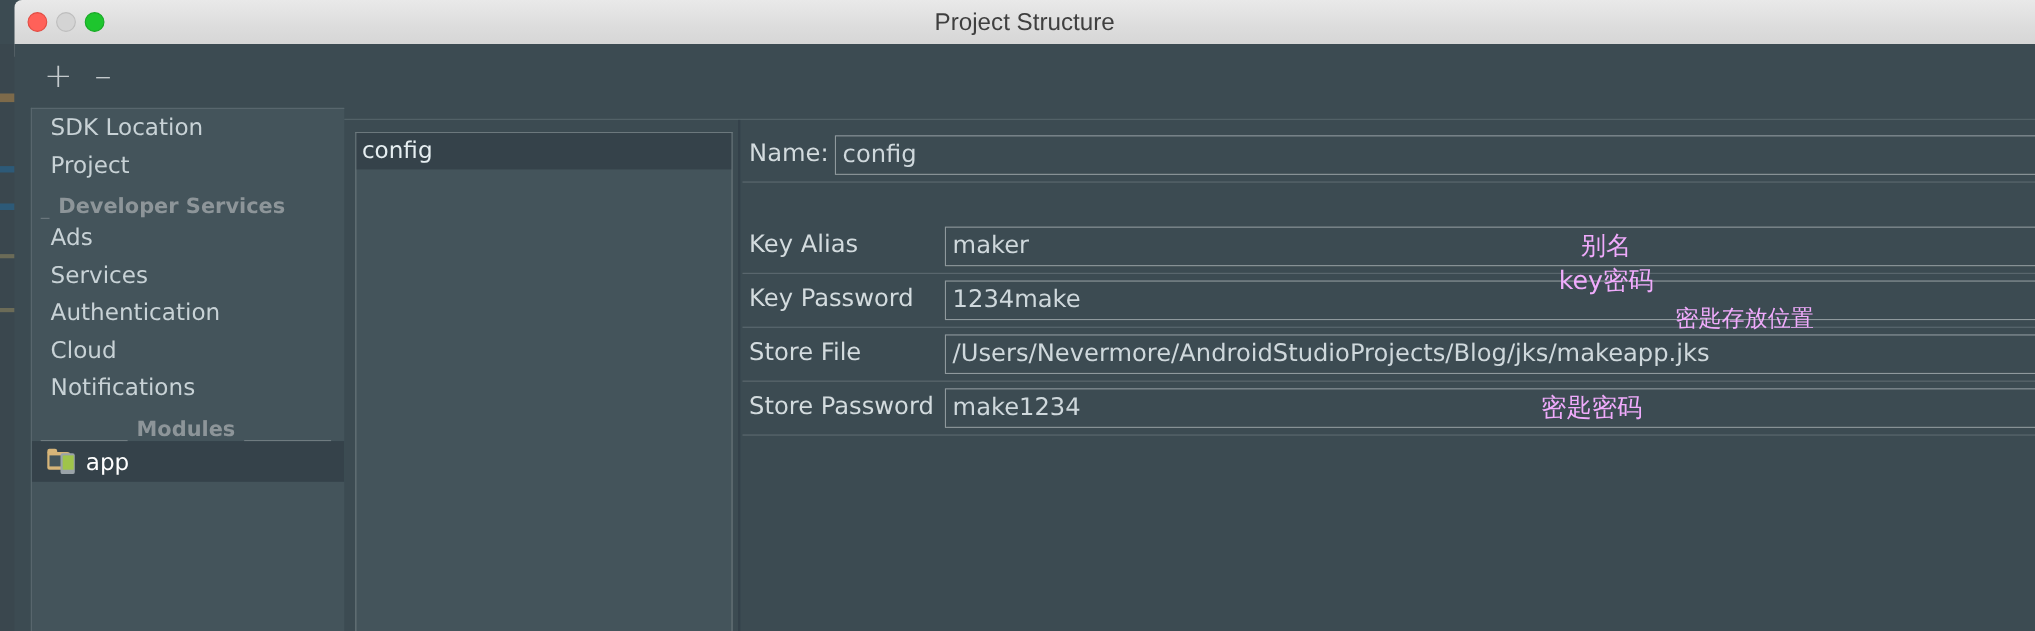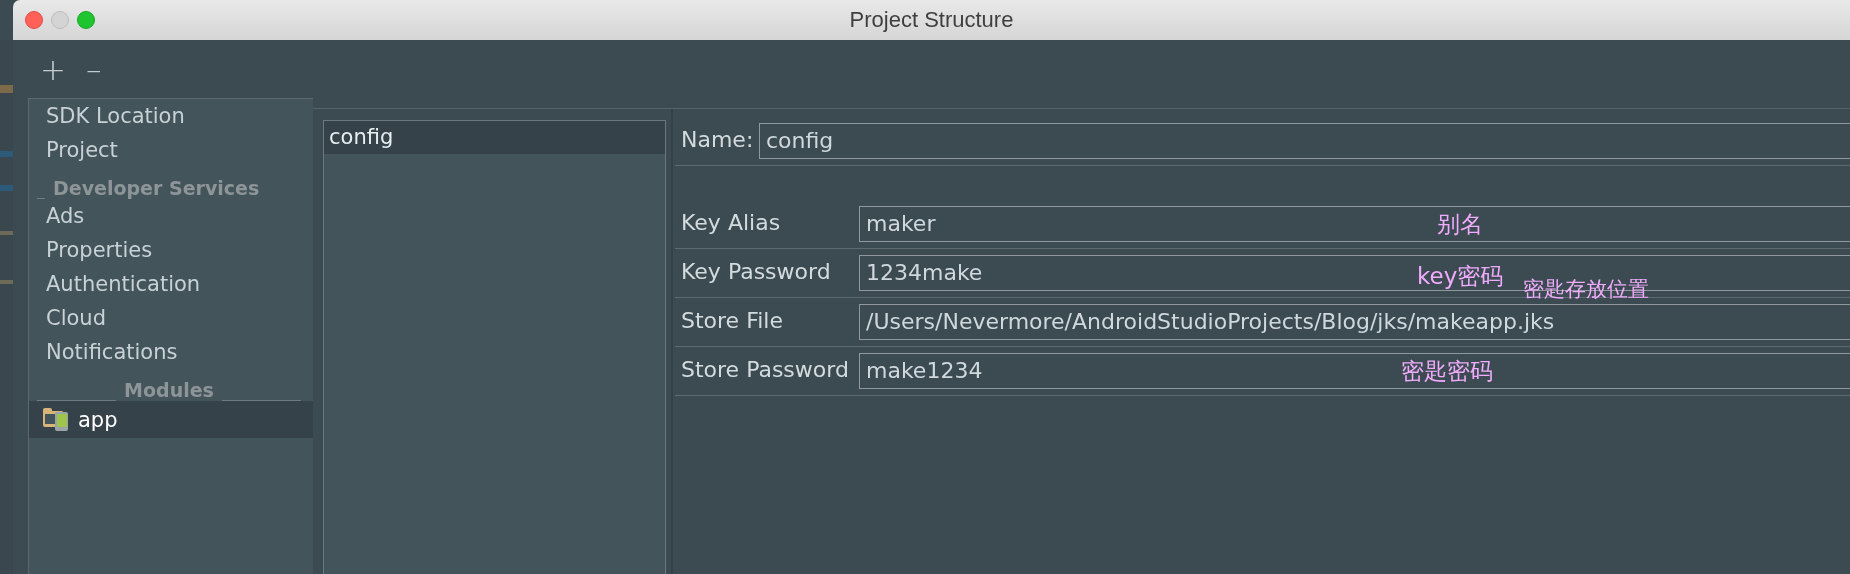--- a/index.html
+++ b/index.html
@@ -334,21 +334,21 @@
 
         <div class="side-item">SDK Location</div>
         <div class="side-item">Project</div>
 
         <div class="side-group right">
           <div class="gl-line"></div>
           <div class="group-label">Developer Services</div>
         </div>
 
         <div class="side-item">Ads</div>
-        <div class="side-item">Properties</div>
+        <div class="side-item">Services</div>
         <div class="side-item">Authentication</div>
         <div class="side-item">Cloud</div>
         <div class="side-item">Notifications</div>
 
         <div class="side-group">
           <div class="gl-line"></div>
           <div class="group-label">Modules</div>
           <div class="gl-line"></div>
         </div>
 
@@ -403,21 +403,21 @@
           </div>
           <div class="hline" style="top:237px;"></div>
 
           <div class="form-row" style="top:240px;">
             <div class="form-label">Store Password</div>
             <div class="form-input" style="left:184px;width:1310px;">make1234</div>
           </div>
           <div class="hline" style="top:286px;"></div>
 
           <div class="annot" style="left:762px;top:104px;">别名</div>
-          <div class="annot" style="left:742px;top:156px;">key密码</div>
+          <div class="annot" style="left:742px;top:136px;">key密码</div>
           <div class="annot" style="left:848px;top:170px;font-size:21px;">密匙存放位置</div>
           <div class="annot" style="left:726px;top:251px;">密匙密码</div>
 
         </div>
       </div>
     </div>
   </div>
 </div>
 
 </body></html>

